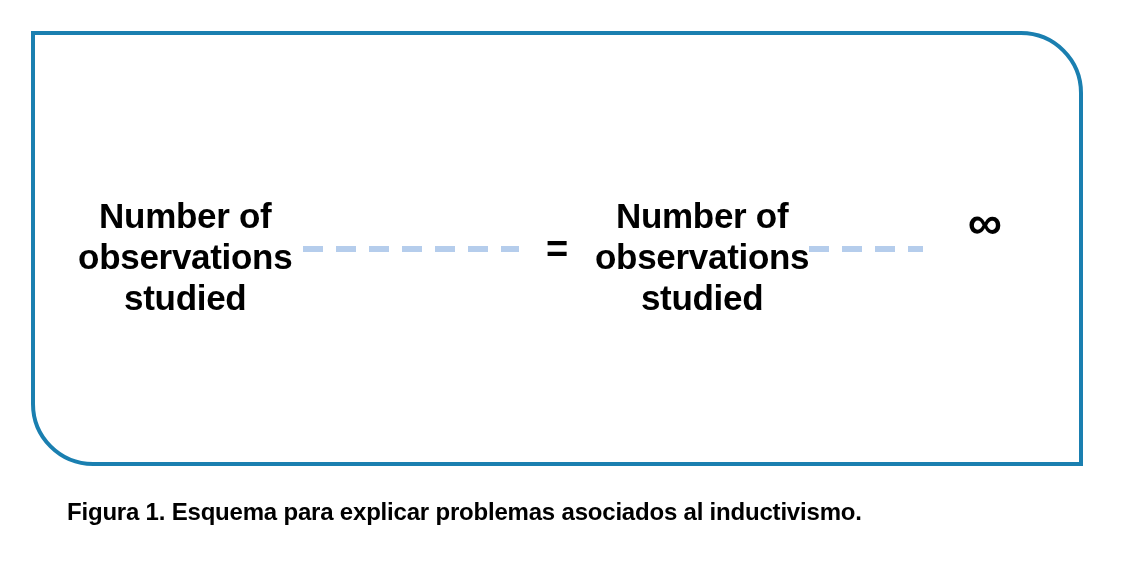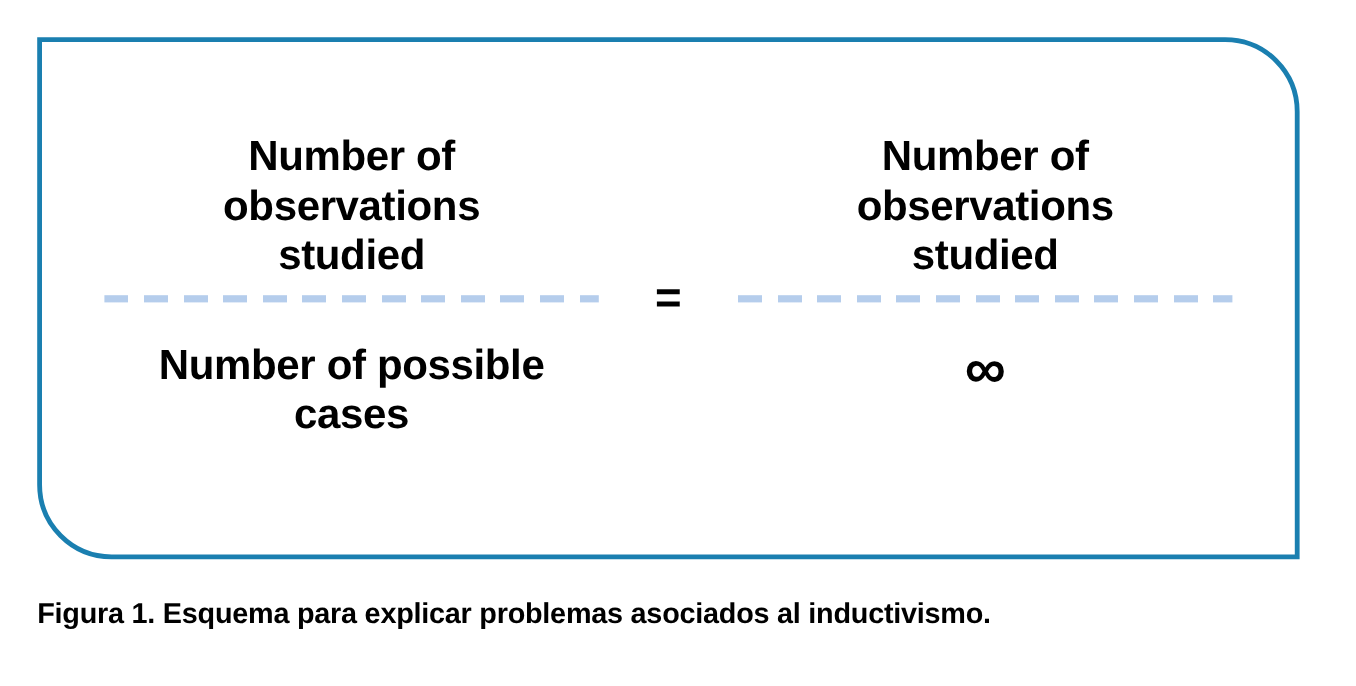--- a/index.html
+++ b/index.html
@@ -45,21 +45,20 @@
     width: 100%;
     height: 100%;
     display: flex;
     flex-direction: row;
     align-items: center;
     justify-content: center;
   }
 
   .fraction {
     display: flex;
-    flex-direction: column;
     align-items: center;
     justify-content: center;
   }
 
   .fraction.left-fraction  { width: 452px; margin-right: 16px; }
   .fraction.right-fraction { width: 452px; margin-left: 16px; }
 
   .frac-part {
     text-align: center;
     font-weight: bold;
@@ -129,42 +128,40 @@
     top: 497px;
     width: 1070px;
     font-size: 24px;
     line-height: 1.25;
     color: #000000;
     letter-spacing: -0.2px;
     white-space: nowrap;
   }
   .caption-label {
     font-weight: bold;
+    margin-left: 36px;
   }
   .caption-text {
     font-weight: bold;
   }
 </style>
 </head>
 <body>
 
 <div id="figure-root">
 
   <div class="diagram-box">
 
     <div class="equation">
 
       <div class="fraction left-fraction">
         <div class="frac-numerator">
           <div class="frac-part frac-text">Number of observations studied</div>
         </div>
         <div class="frac-bar"></div>
-        <div class="frac-denominator">
-          <div class="frac-part frac-text">Number of possible cases</div>
-        </div>
       </div>
 
       <div class="equals-sign">=</div>
 
       <div class="fraction right-fraction">
         <div class="frac-numerator">
           <div class="frac-part frac-text">Number of observations studied</div>
         </div>
         <div class="frac-bar"></div>
         <div class="frac-denominator">

